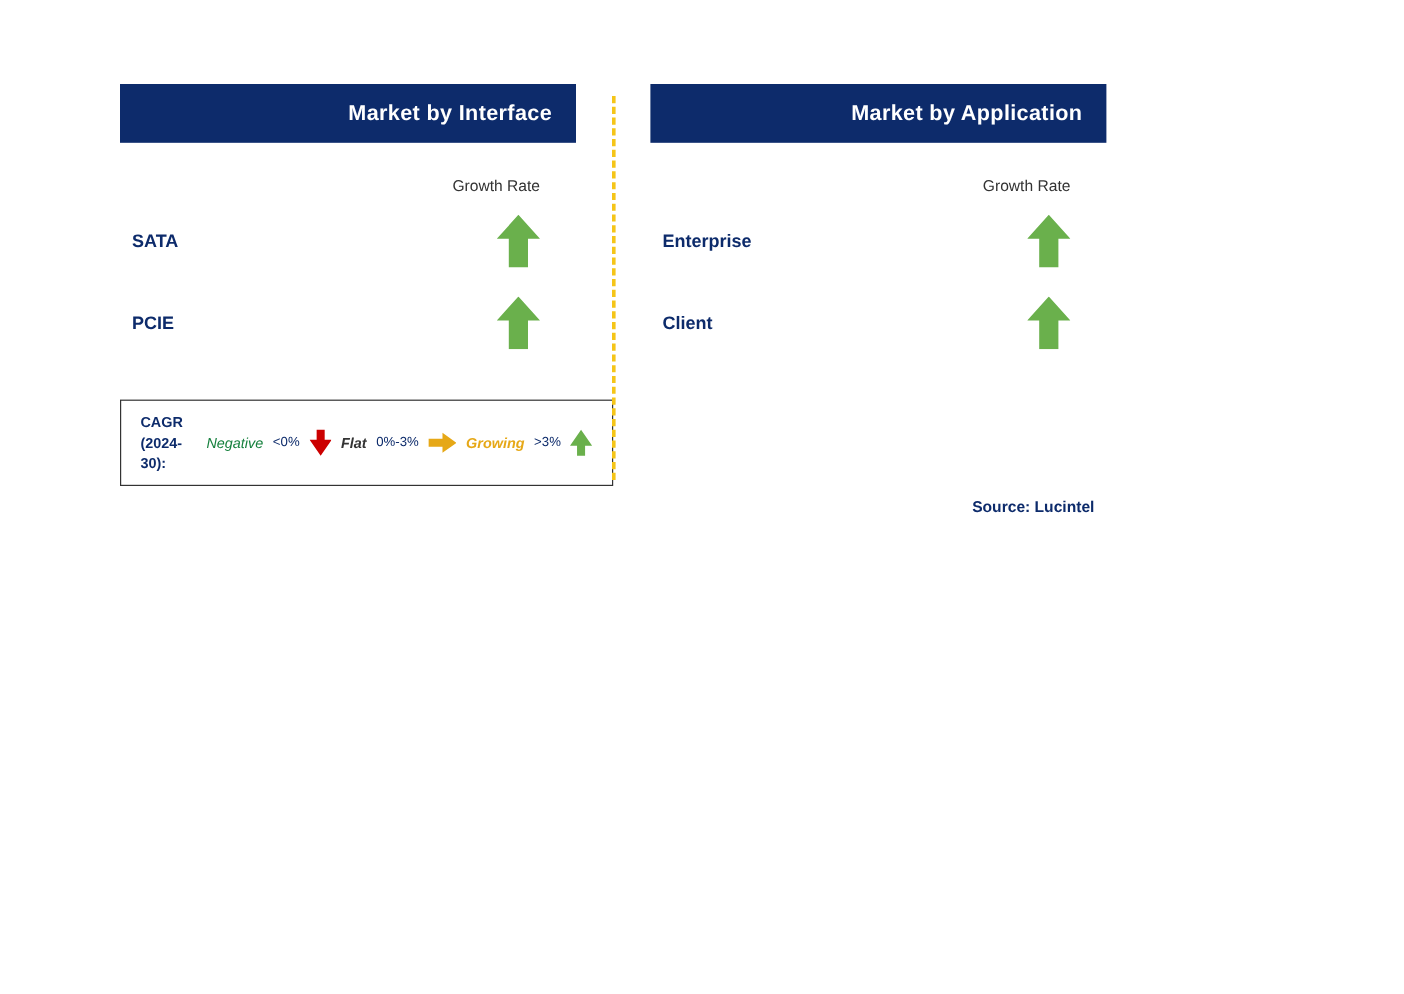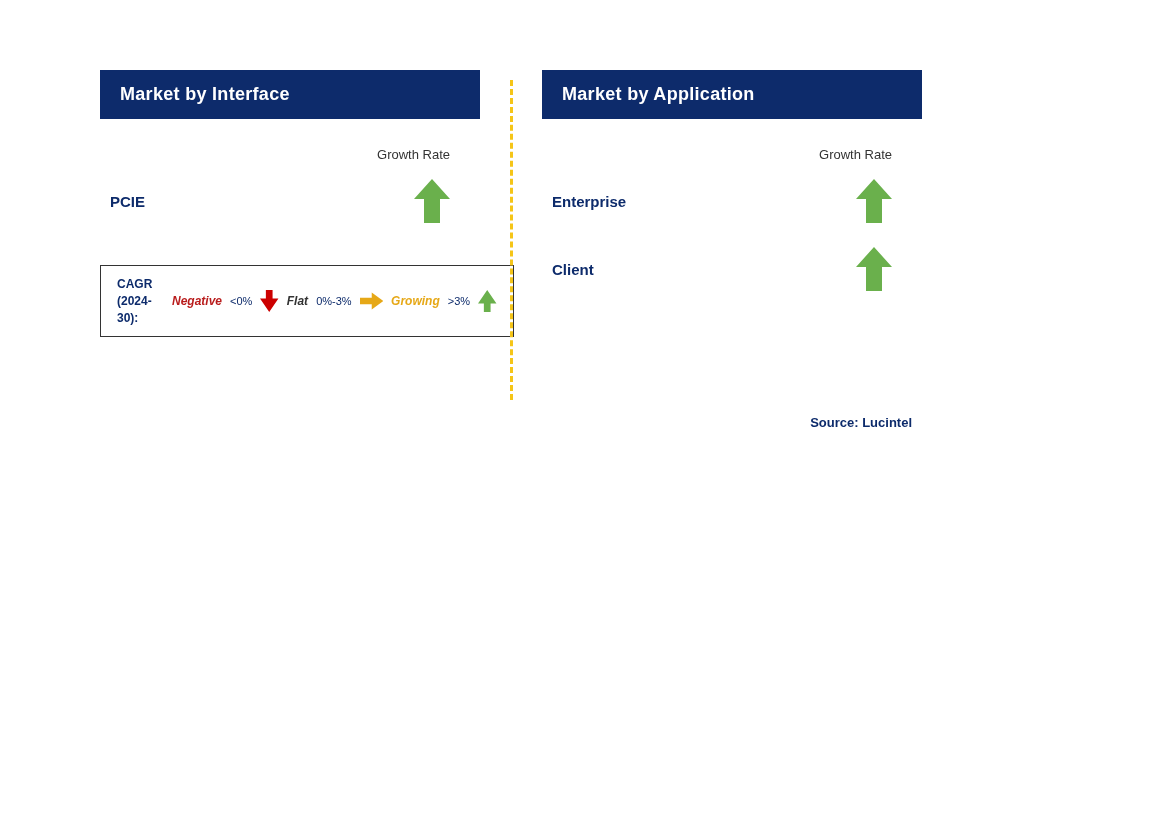--- a/index.html
+++ b/index.html
@@ -22,21 +22,21 @@
 
     
     .left-panel {
       width: 380px;
       flex-shrink: 0;
     }
 
     .panel-header {
       background-color: #0d2b6b;
       color: #ffffff;
-      text-align: left;
+      text-align: right;
       padding: 14px 20px;
       font-size: 18px;
       font-weight: bold;
       letter-spacing: 0.3px;
     }
 
     .growth-rate-row {
       display: flex;
       justify-content: flex-end;
       padding: 28px 30px 5px 0;
@@ -91,23 +91,23 @@
     }
 
     .legend-cagr {
       color: #0d2b6b;
       font-weight: bold;
       font-size: 12px;
       line-height: 1.4;
     }
 
     .legend-negative {
-      color: #b91c1c;
+      color: #15803d;
       font-style: italic;
-      font-weight: bold;
+      font-weight: normal;
       font-size: 12px;
     }
 
     .legend-flat {
       color: #333333;
       font-style: italic;
       font-weight: bold;
       font-size: 12px;
     }
 
@@ -140,20 +140,26 @@
 
   <div class="left-panel">
     <div class="panel-header">
       <span>Market by Interface</span>
     </div>
     <div class="growth-rate-row">
       <span>Growth Rate</span>
     </div>
 
     
+    <div class="item-row">
+      <span class="item-label">SATA</span>
+      <svg width="36" height="44" viewBox="0 0 36 44">
+        <polygon points="18,0 36,20 26,20 26,44 10,44 10,20 0,20" fill="#6ab04c"></polygon>
+      </svg>
+    </div>
 
     
 
     
     <div class="item-row">
       <span class="item-label">PCIE</span>
       <svg width="36" height="44" viewBox="0 0 36 44">
         <polygon points="18,0 36,20 26,20 26,44 10,44 10,20 0,20" fill="#6ab04c"></polygon>
       </svg>
     </div>

